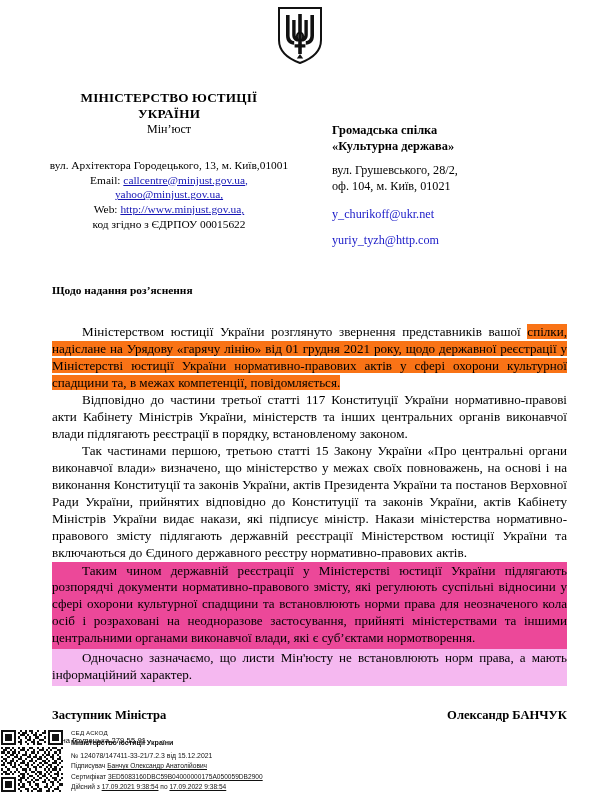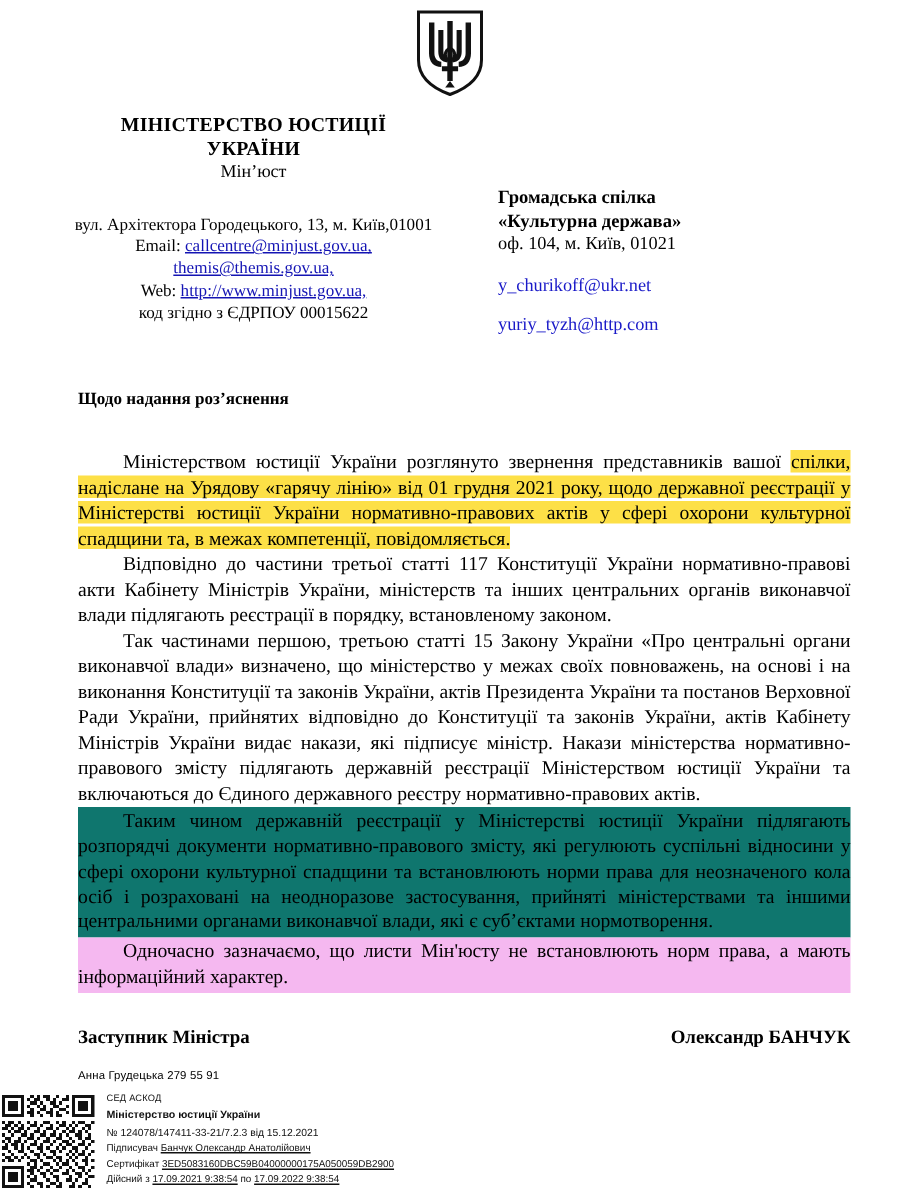--- a/index.html
+++ b/index.html
@@ -31,21 +31,21 @@
   }
   .emblem {
     display: inline-block;
     width: 46px;
     height: 58px;
   }
 
   
   .header {
     display: flex;
-    align-items: flex-start;
+    align-items: center;
     padding: 6px 24px 0 14px;
   }
   .header-left {
     width: 310px;
     text-align: center;
     font-size: 11.5px;
     line-height: 1.28;
   }
   .ministry-name {
     font-weight: bold;
@@ -105,26 +105,26 @@
   }
   p.para {
     margin: 0;
     font-size: 13.1px;
     line-height: 1.295;
     text-align: justify;
     text-indent: 30px;
     hyphens: none;
   }
   .hl-yellow {
-    background-color: #fde047;
+    background-color: #f97316;
     box-decoration-break: clone;
     -webkit-box-decoration-break: clone;
   }
   .block-yellow {
-    background-color: #0f766e;
+    background-color: #ec4899;
   }
   .block-pink {
     background-color: #f5b8f0;
   }
   .block-pad {
     padding: 1px 0 2px 0;
   }
 
   
   .sig-row {
@@ -197,32 +197,33 @@
     <div class="header-left">
       <div class="ministry-name">МІНІСТЕРСТВО ЮСТИЦІЇ</div>
       <div class="ministry-name">УКРАЇНИ</div>
       <div class="ministry-short">Мін’юст</div>
       <div class="addr-line">вул. Архітектора Городецького, 13, м. Київ,01001</div>
       <div class="addr-line">
         <span>Email:</span>
         <span class="lnk">callcentre@minjust.gov.ua,</span>
       </div>
       <div class="addr-line">
-        <span class="lnk">themis@themis.gov.ua,</span>
+        <span class="lnk">yahoo@minjust.gov.ua,</span>
       </div>
       <div class="addr-line">
         <span>Web:</span>
         <span class="lnk">http://www.minjust.gov.ua,</span>
       </div>
       <div class="addr-line">код згідно з ЄДРПОУ 00015622</div>
     </div>
 
     <div class="header-right">
       <div class="recipient-org">Громадська спілка</div>
       <div class="recipient-org">«Культурна держава»</div>
+      <div class="recipient-addr">вул. Грушевського, 28/2,</div>
       <div class="recipient-addr" style="margin-top:0">оф. 104, м. Київ, 01021</div>
       <div class="recipient-mail">y_churikoff@ukr.net</div>
       <div class="recipient-mail second">yuriy_tyzh@http.com</div>
     </div>
 
   </div>
 
   <div class="body-area">
 
     <div class="subject">Щодо надання роз’яснення</div>

